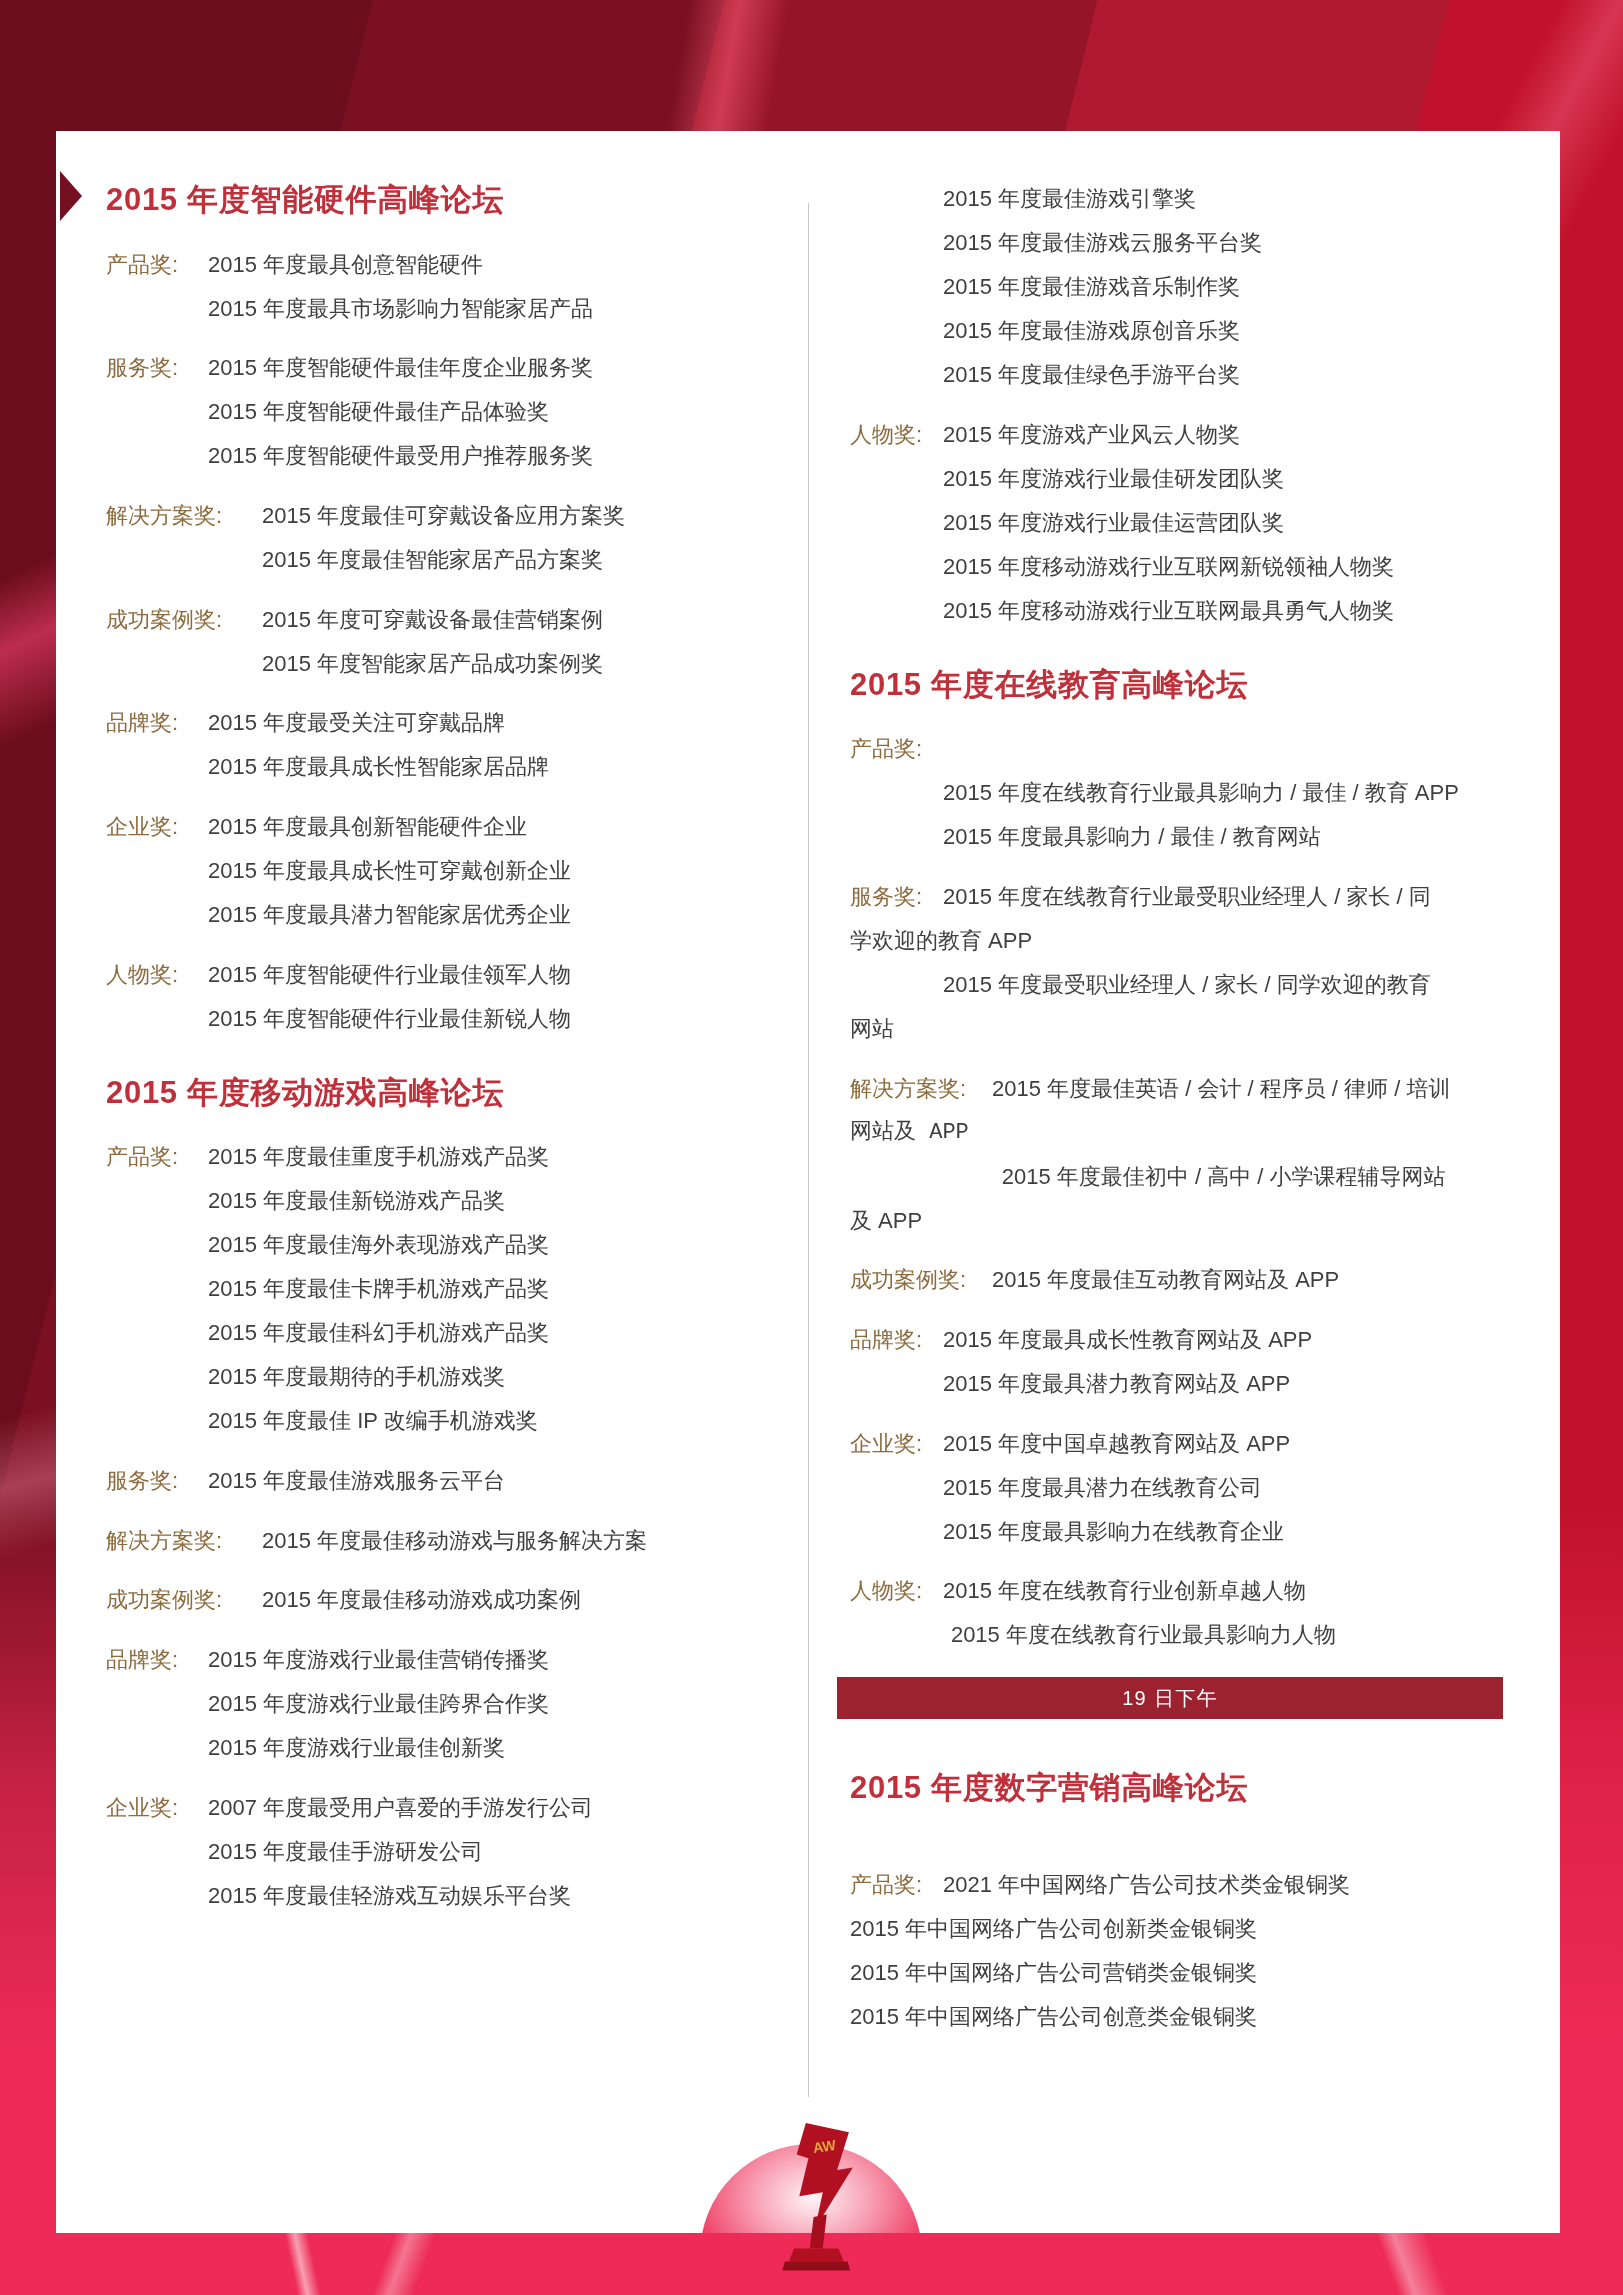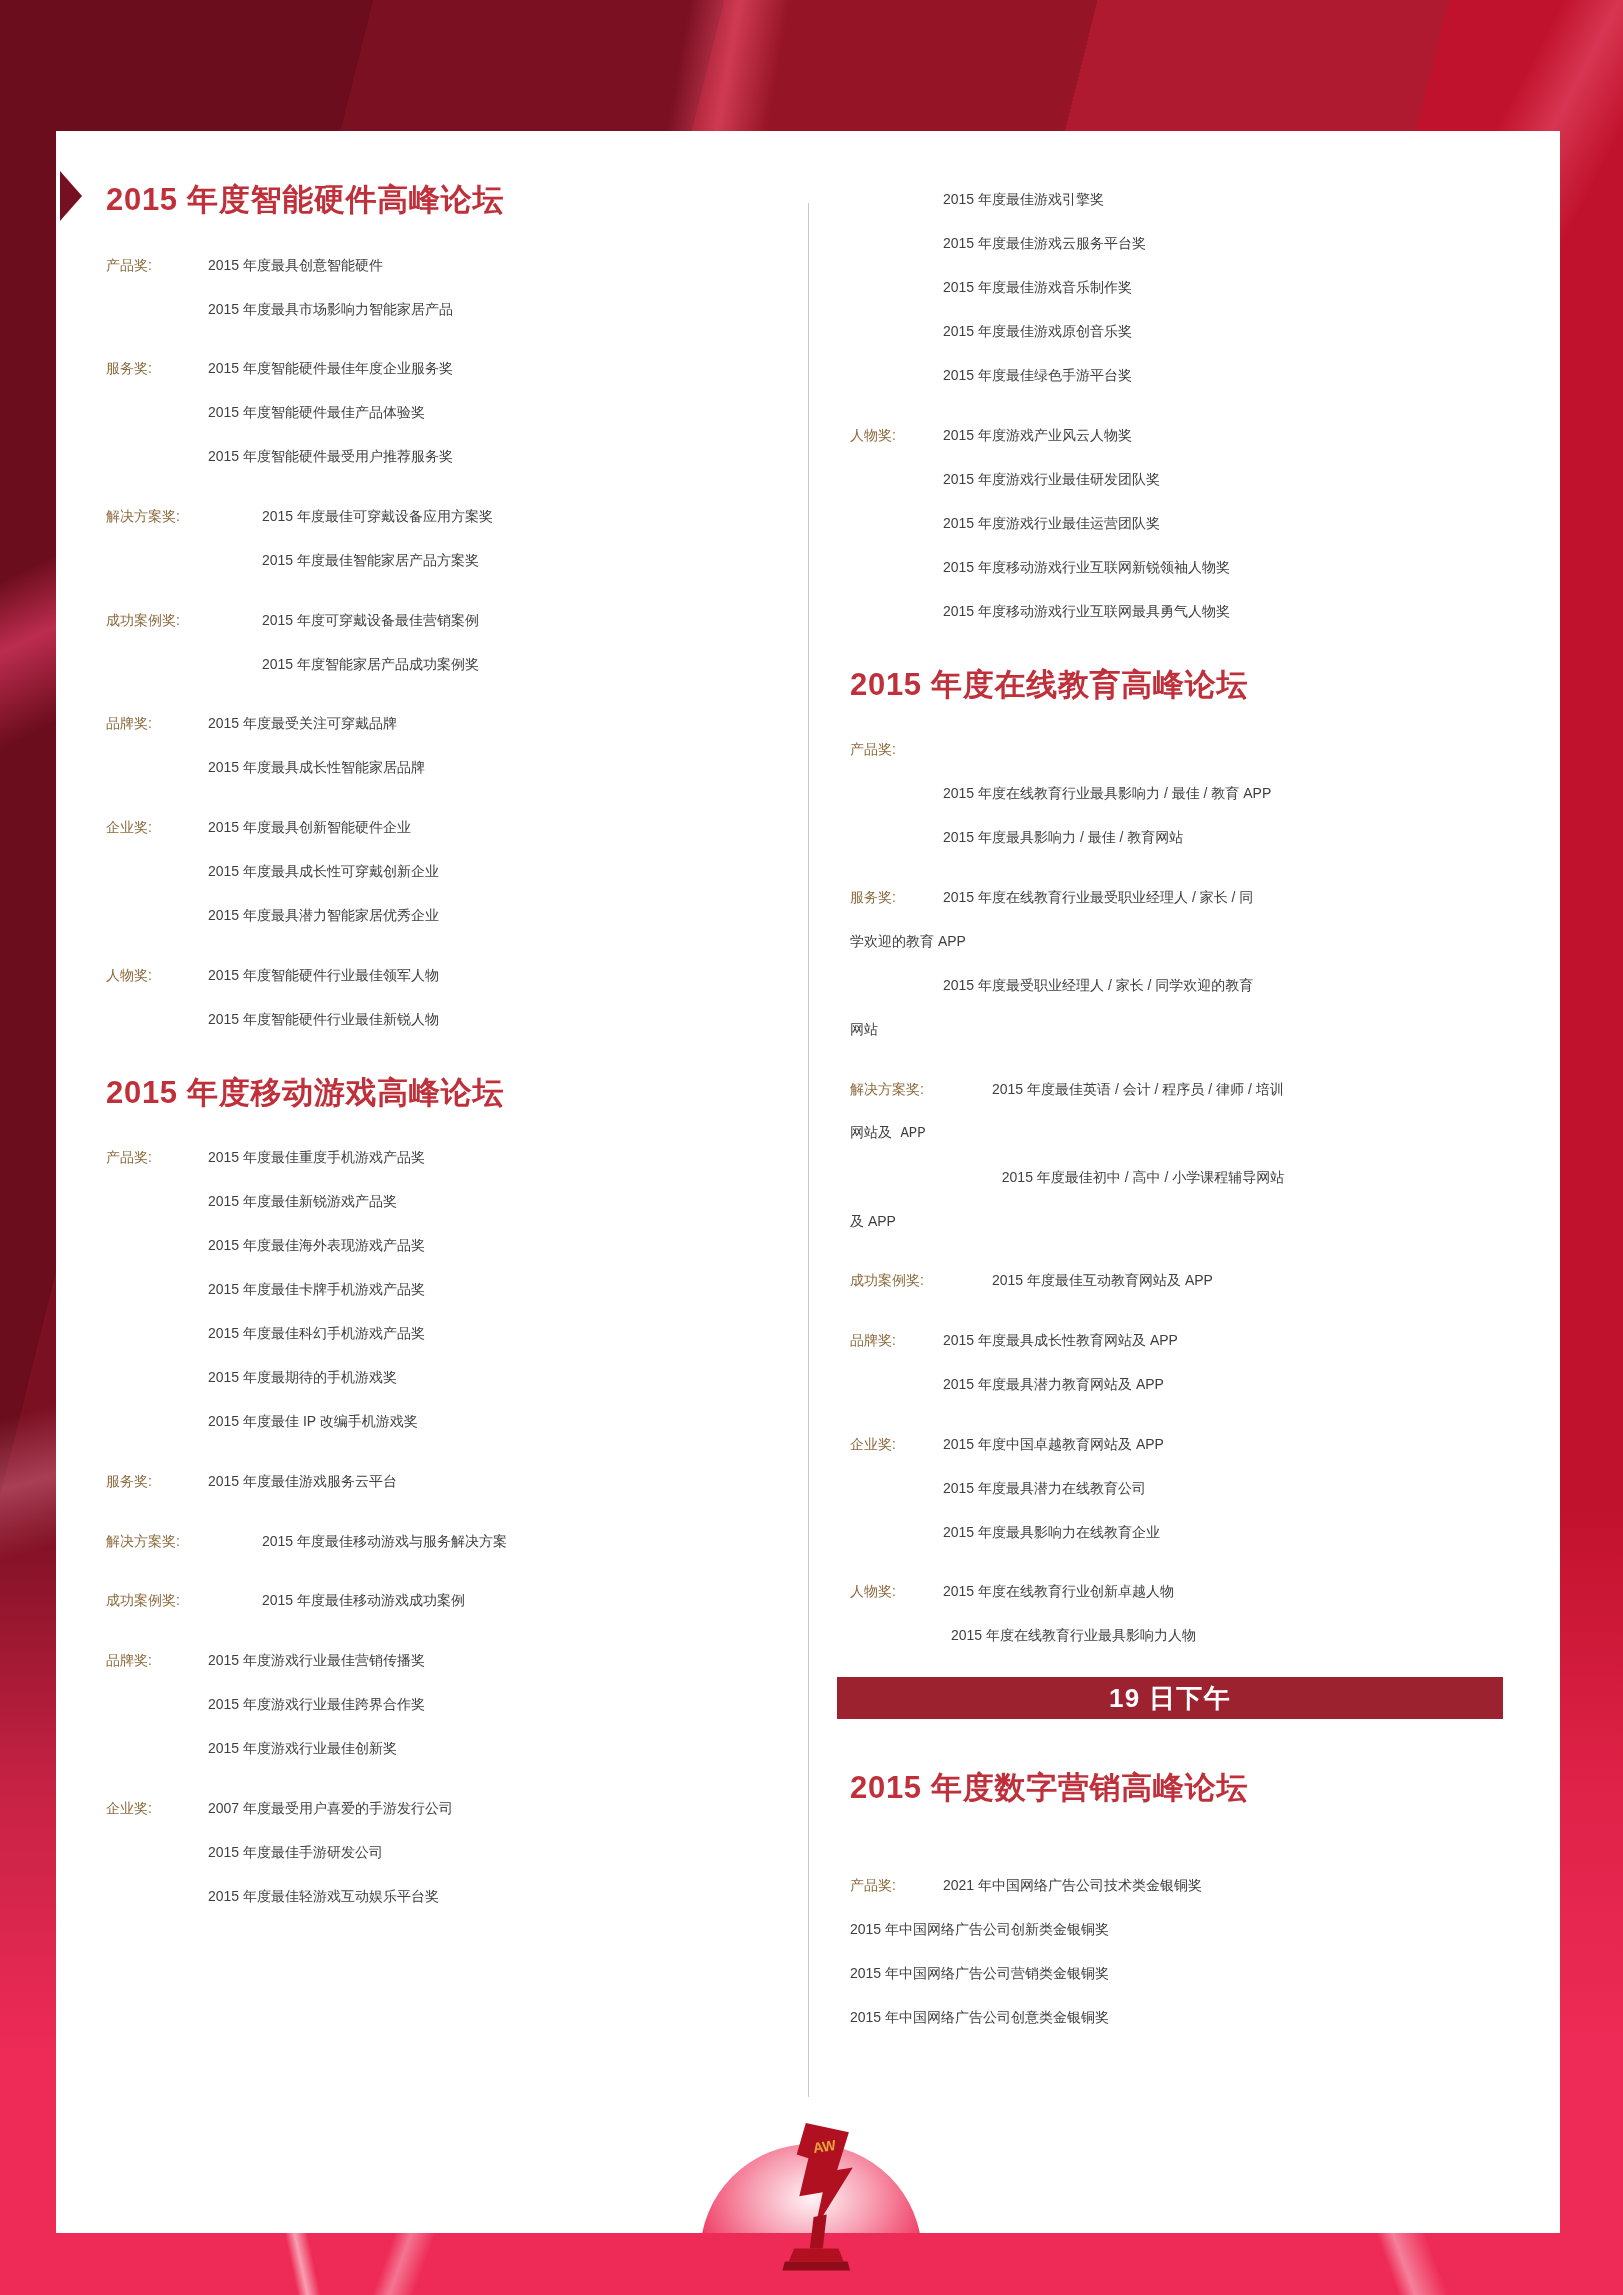--- a/index.html
+++ b/index.html
@@ -51,28 +51,28 @@
   .col{box-sizing:border-box;}
   .col-left {width:753px; padding:46px 46px 0 50px;}
   .col-right{width:751px; padding:46px 43px 0 41px;}
   
   .section-title{
     color:var(--title-red,#bf303a); font-size:31px; font-weight:bold;
     line-height:46px; margin:29px 0 19.6px 0; letter-spacing:0.7px;
   }
   .col > .section-title:first-child{margin-top:0;}
   .group{position:relative; margin:0 0 15.7px 0; color:var(--text-dark,#3f3f3f);
-         font-size:14px; line-height:44px;}
+         font-size:22px; line-height:44px;}
   .group .label{position:absolute; left:0; top:0; color:var(--label-gold,#8d6b3e); line-height:44px;}
   .group .line{white-space:nowrap;}
   .banner{
     margin:19.6px 0 46px -13px; width:666px; height:42px;
     background:var(--banner-bg,#9d2230); display:flex; align-items:center; justify-content:center;
   }
-  .banner span{color:var(--banner-fg,#ffffff); font-size:26px; font-weight:bold; letter-spacing:1.3px;}
+  .banner span{color:var(--banner-fg,#ffffff); font-size:20px; font-weight:normal; letter-spacing:1.3px;}
   .banner + .section-title{margin-top:0; margin-bottom:52px;}
   
   .bottom-band{
     position:absolute; left:0; right:0; top:2233px; height:62px;
     background:
       linear-gradient(78deg, rgba(255,255,255,0) 18.2%, rgba(255,255,255,.55) 18.8%, rgba(255,255,255,0) 19.6%),
       linear-gradient(110deg, rgba(255,255,255,0) 24%, rgba(255,255,255,.35) 25%, rgba(255,255,255,0) 26.5%),
       linear-gradient(70deg, rgba(255,255,255,0) 85%, rgba(255,255,255,.4) 86%, rgba(255,255,255,0) 88%),
       var(--bg-pink,#ee2b56);
   }

